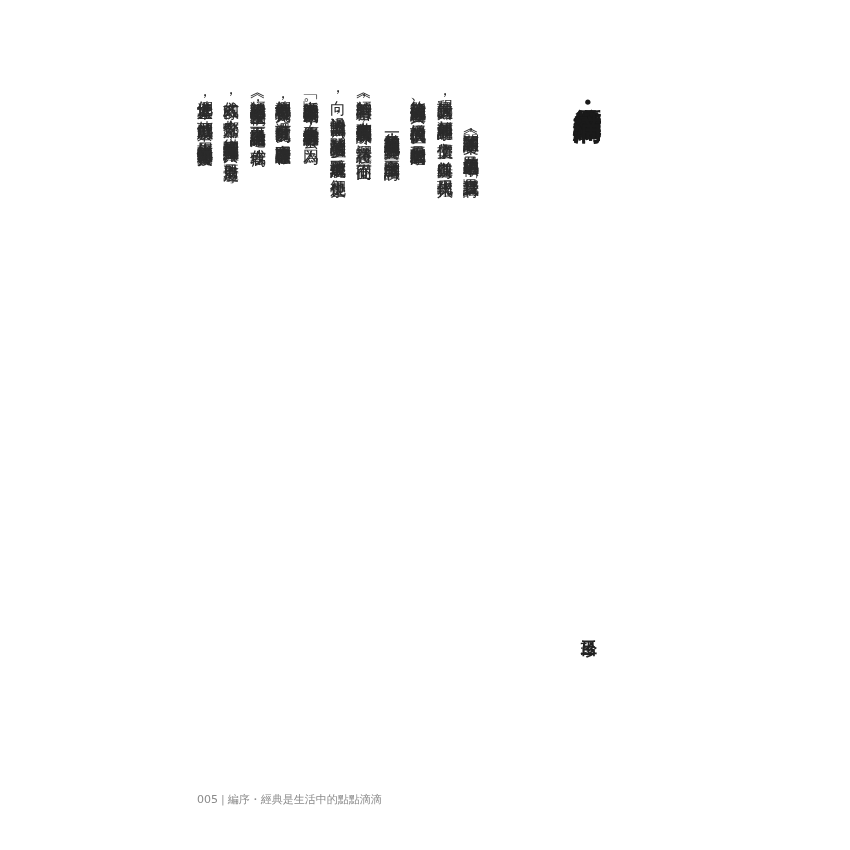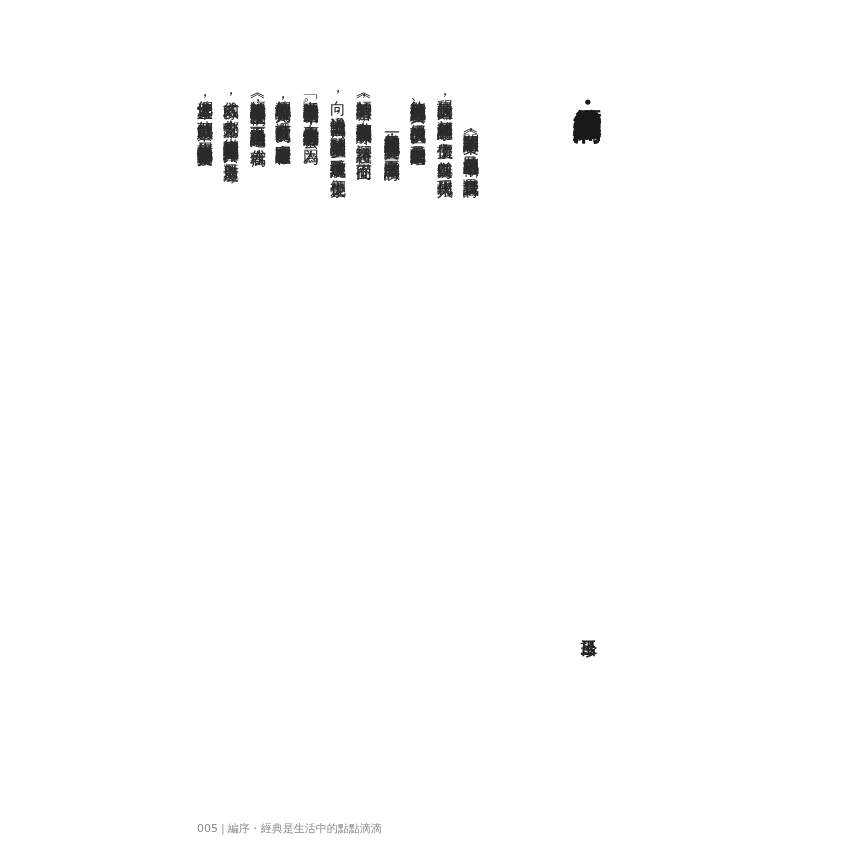--- a/index.html
+++ b/index.html
@@ -27,21 +27,21 @@
     font-family: "DejaVu Sans", "Liberation Sans", sans-serif;
   }
   .body-line {
     font-size: 16px; line-height: 18px; letter-spacing: 0.5px;
     color: #2b2b2b;
     font-family: "DejaVu Serif", "Liberation Serif", serif;
     top: 88px;
   }
   .indent { top: 121px; }
   .footer {
-    position: absolute; left: 197px; top: 821px;
+    position: absolute; left: 197px; top: 792px;
     font-size: 11px; color: #8a8a8a;
     font-family: "DejaVu Sans", "Liberation Sans", sans-serif;
     white-space: nowrap;
   }
   .footer .sep { margin: 0 3px; color: #9a9a9a; }
 </style>
 </head>
 <body>
 
 <div class="page">

